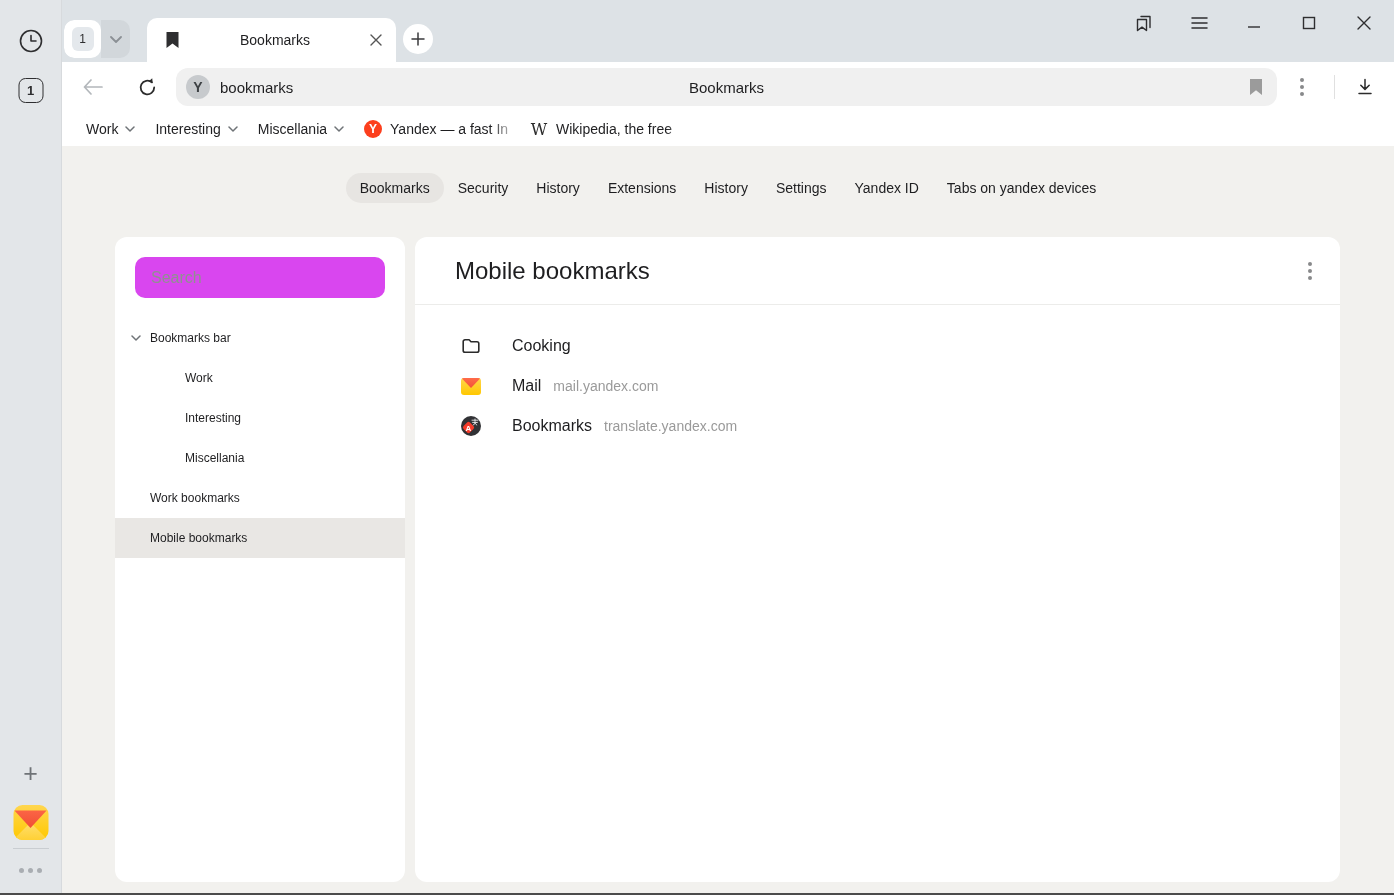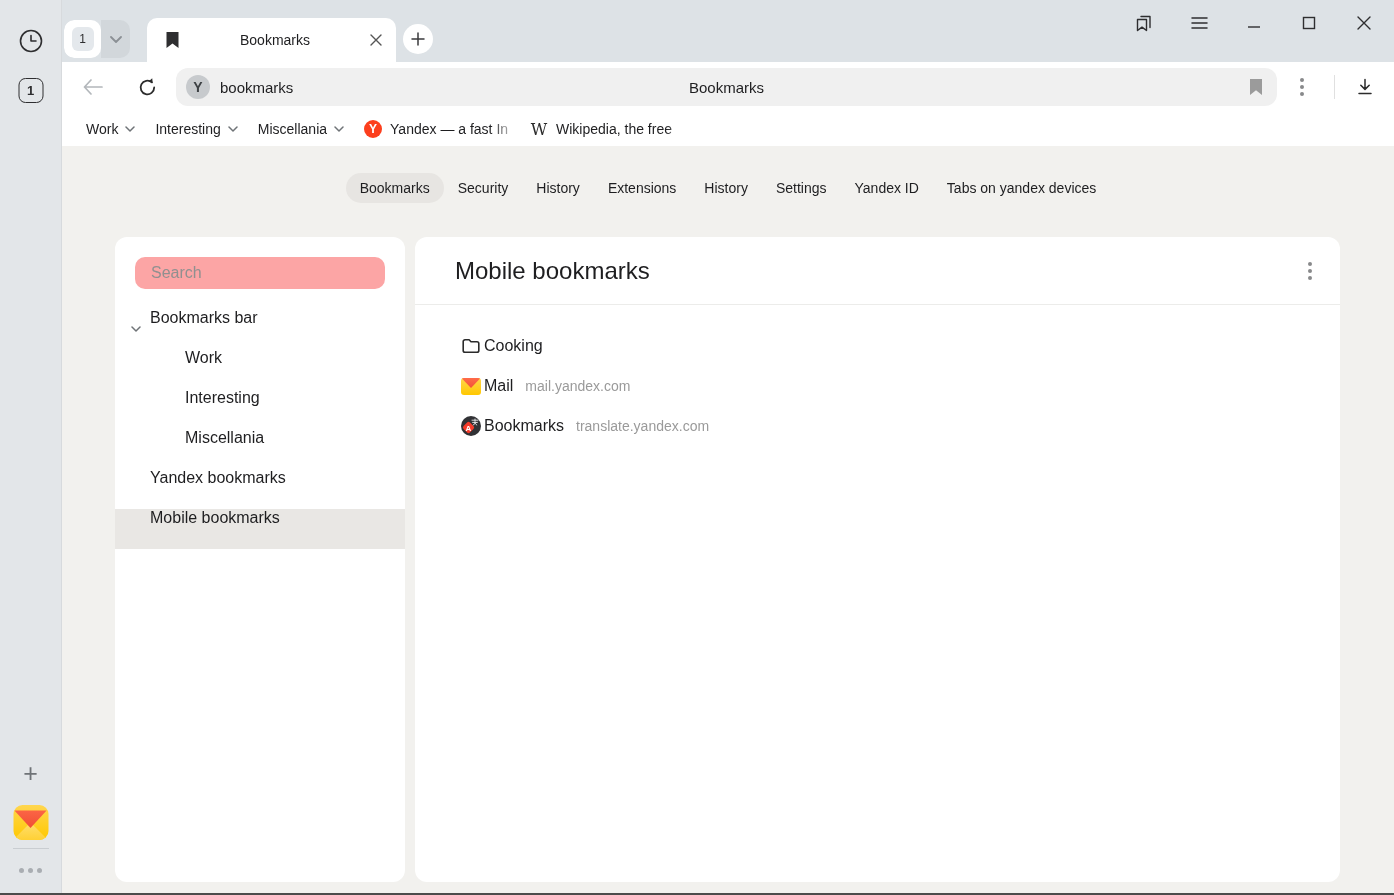--- a/index.html
+++ b/index.html
@@ -93,38 +93,38 @@
   .nav-row { position:absolute; top:27px; left:0; right:0; display:flex; justify-content:center; }
   .nav-tab { padding:7px 14px; border-radius:15px; font-size:14px; color:#1e1e20; cursor:pointer; white-space:nowrap; }
   .nav-tab.active { background:#e7e5e2; }
 
   .card { position:absolute; top:91px; height:645px; background:#fff; border-radius:12px; }
   .sidebar-card { left:53px; width:290px; }
   .main-card { left:353px; width:925px; }
 
   
   .search-wrap { margin:20px; }
-  .search-input { width:100%; height:32px; background:#fca5a5; border:none; border-radius:10px;
+  .search-input { width:100%; height:41px; background:#d946ef; border:none; border-radius:10px;
     padding:0 16px; font-size:16px; font-family:"Liberation Sans", sans-serif; color:#1e1e20; outline:none; }
   .search-input::placeholder { color:#909090; }
   .tree { margin-top:18px; }
-  .tree-row { position:relative; height:40px; display:flex; align-items:flex-start; font-size:16px; cursor:pointer; }
+  .tree-row { position:relative; height:40px; display:flex; align-items:center; font-size:12px; cursor:pointer; }
   .tree-row .row-chevron { position:absolute; left:16px; top:50%; transform:translateY(-50%); }
   .tree-row.root { padding-left:35px; }
   .tree-row.child { padding-left:70px; }
   .tree-row.selected { background:#e9e7e4; }
 
   
   .main-header { height:68px; display:flex; align-items:center; padding:0 28px 0 40px; border-bottom:1px solid #ececea; }
   .main-title { font-size:24px; color:#1e1e20; }
   .main-kebab { margin-left:auto; cursor:pointer; }
   .bm-list { padding-top:21px; }
   .bm-row { height:40px; display:flex; align-items:center; padding-left:46px; cursor:pointer; }
   .bm-row .row-icon { width:20px; height:20px; flex:none; display:flex; align-items:center; justify-content:center; }
-  .bm-row .row-name { margin-left:3px; font-size:16px; color:#1e1e20; }
+  .bm-row .row-name { margin-left:31px; font-size:16px; color:#1e1e20; }
   .bm-row .row-url { margin-left:12px; font-size:14px; color:#9a9a9a; }
 
   .icon-mail { width:20px; height:17px; border-radius:3px; position:relative; overflow:hidden;
     background:linear-gradient(180deg,#ffd64f,#ffc800); }
   .icon-mail .flap { position:absolute; inset:0; background:linear-gradient(180deg,#ff6b4a,#e8402a);
     clip-path:polygon(0 0, 100% 0, 50% 62%); }
   .icon-translate { width:20px; height:20px; border-radius:50%; background:#313235; position:relative; }
   .icon-translate .diamond { position:absolute; left:2.5px; top:7px; width:9px; height:9px;
     background:#f53b2a; border-radius:2px; transform:rotate(45deg); }
   .icon-translate .a { position:absolute; left:4.5px; top:7.5px; color:#fff; font-size:8px; font-weight:bold; line-height:9px; }
@@ -320,21 +320,21 @@
       <div class="tree-row child">
         <span>Work</span>
       </div>
       <div class="tree-row child">
         <span>Interesting</span>
       </div>
       <div class="tree-row child">
         <span>Miscellania</span>
       </div>
       <div class="tree-row root">
-        <span>Yandex bookmarks</span>
+        <span>Work bookmarks</span>
       </div>
       <div class="tree-row root selected">
         <span>Mobile bookmarks</span>
       </div>
     </div>
   </div>
 
   <div class="card main-card">
     <div class="main-header">
       <span class="main-title">Mobile bookmarks</span>

